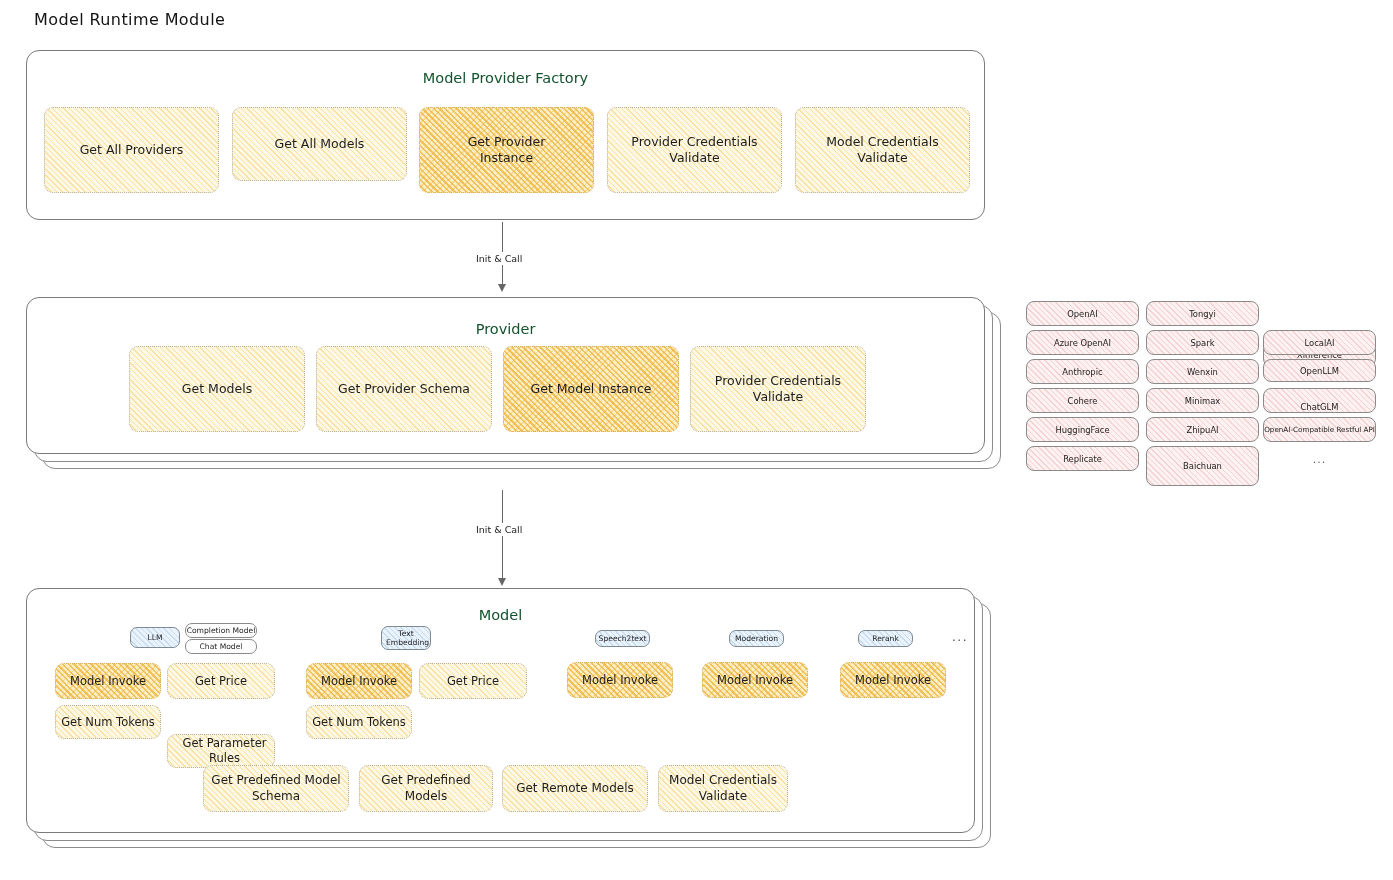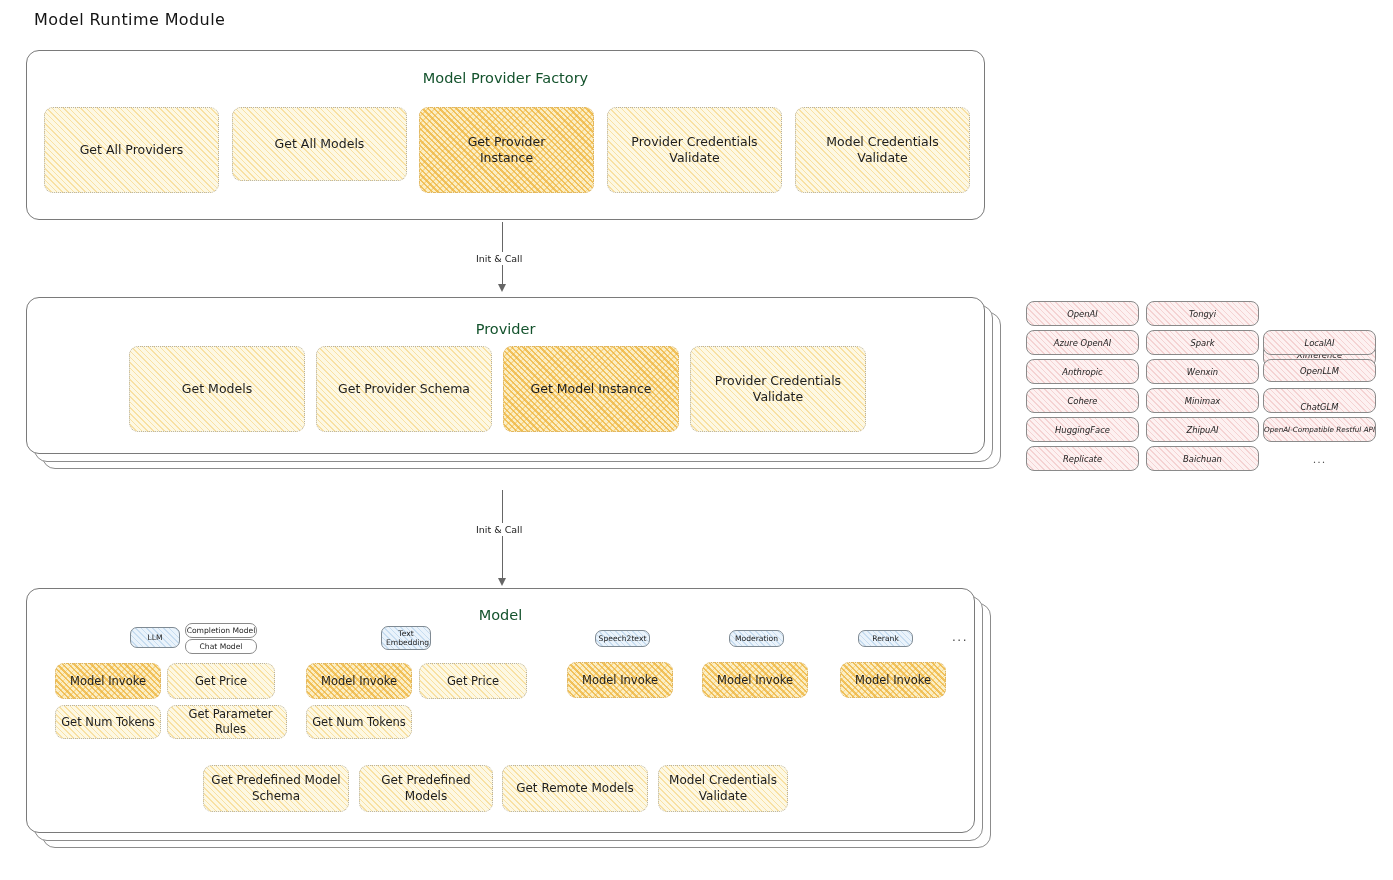--- a/index.html
+++ b/index.html
@@ -94,21 +94,20 @@
     font-size: 8.4px;
     color: #1d1d1d;
     background-color: #fdf1f1;
     background-image:
       repeating-linear-gradient(45deg,
         rgba(225,140,140,.30) 0px,
         rgba(225,140,140,.30) 1px,
         rgba(255,255,255,0) 1px,
         rgba(255,255,255,0) 4px);
     white-space: nowrap;
-    font-style: italic;
   }
   .pill-ellipsis {
     display: flex;
     align-items: center;
     justify-content: center;
     font-size: 11px;
     color: #555;
     letter-spacing: 1px;
   }
 
@@ -237,21 +236,21 @@
 </div>
 <div class="abs pill" style="left:1146px; top:359px; width:113px; height:25px;">
   <span>Wenxin</span>
 </div>
 <div class="abs pill" style="left:1146px; top:388px; width:113px; height:25px;">
   <span>Minimax</span>
 </div>
 <div class="abs pill" style="left:1146px; top:417px; width:113px; height:25px;">
   <span>ZhipuAI</span>
 </div>
-<div class="abs pill" style="left:1146px; top:446px; width:113px; height:25px;">
+<div class="abs pill" style="left:1146px; top:446px; width:113px; height:40px;">
   <span>Baichuan</span>
 </div>
 
 <div class="abs pill" style="left:1263px; top:301px; width:113px; height:25px;margin-top:41px;">
   <span>Xinference</span>
 </div>
 <div class="abs pill" style="left:1263px; top:330px; width:113px; height:25px;">
   <span>LocalAI</span>
 </div>
 <div class="abs pill" style="left:1263px; top:359px; width:113px; height:23px;">
@@ -287,21 +286,21 @@
 
 <div class="abs node hl" style="left:55px; top:663px; width:106px; height:36px; font-size:11.5px;">
   <span>Model Invoke</span>
 </div>
 <div class="abs node" style="left:167px; top:663px; width:108px; height:36px; font-size:11.5px;">
   <span>Get Price</span>
 </div>
 <div class="abs node" style="left:55px; top:705px; width:106px; height:34px; font-size:11.5px;">
   <span>Get Num Tokens</span>
 </div>
-<div class="abs node" style="left:167px; top:705px; width:120px; height:34px; font-size:11.5px;padding-left:7px;">
+<div class="abs node" style="left:167px; top:734px; width:108px; height:34px; font-size:11.5px;padding-left:7px;">
   <span style="max-width:92px;">Get Parameter Rules</span>
 </div>
 
 <div class="abs tpill blue" style="left:381px; top:626px; width:50px; height:24px;">
   <span style="max-width:40px; display:block;">Text Embedding</span>
 </div>
 <div class="abs node hl" style="left:306px; top:663px; width:106px; height:36px; font-size:11.5px;">
   <span>Model Invoke</span>
 </div>
 <div class="abs node" style="left:419px; top:663px; width:108px; height:36px; font-size:11.5px;">

